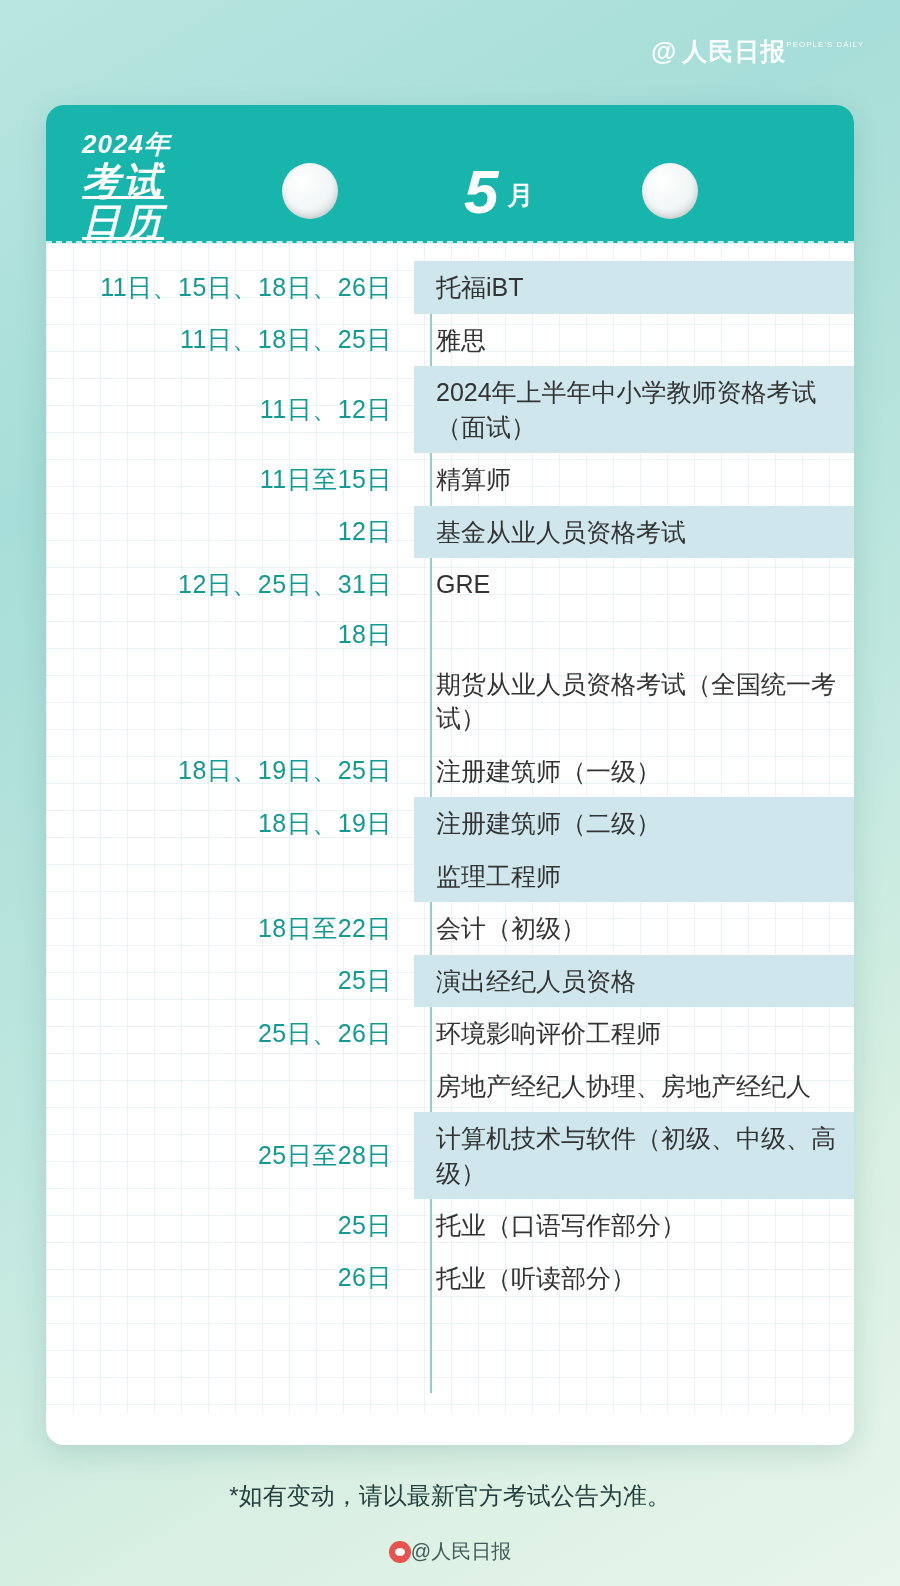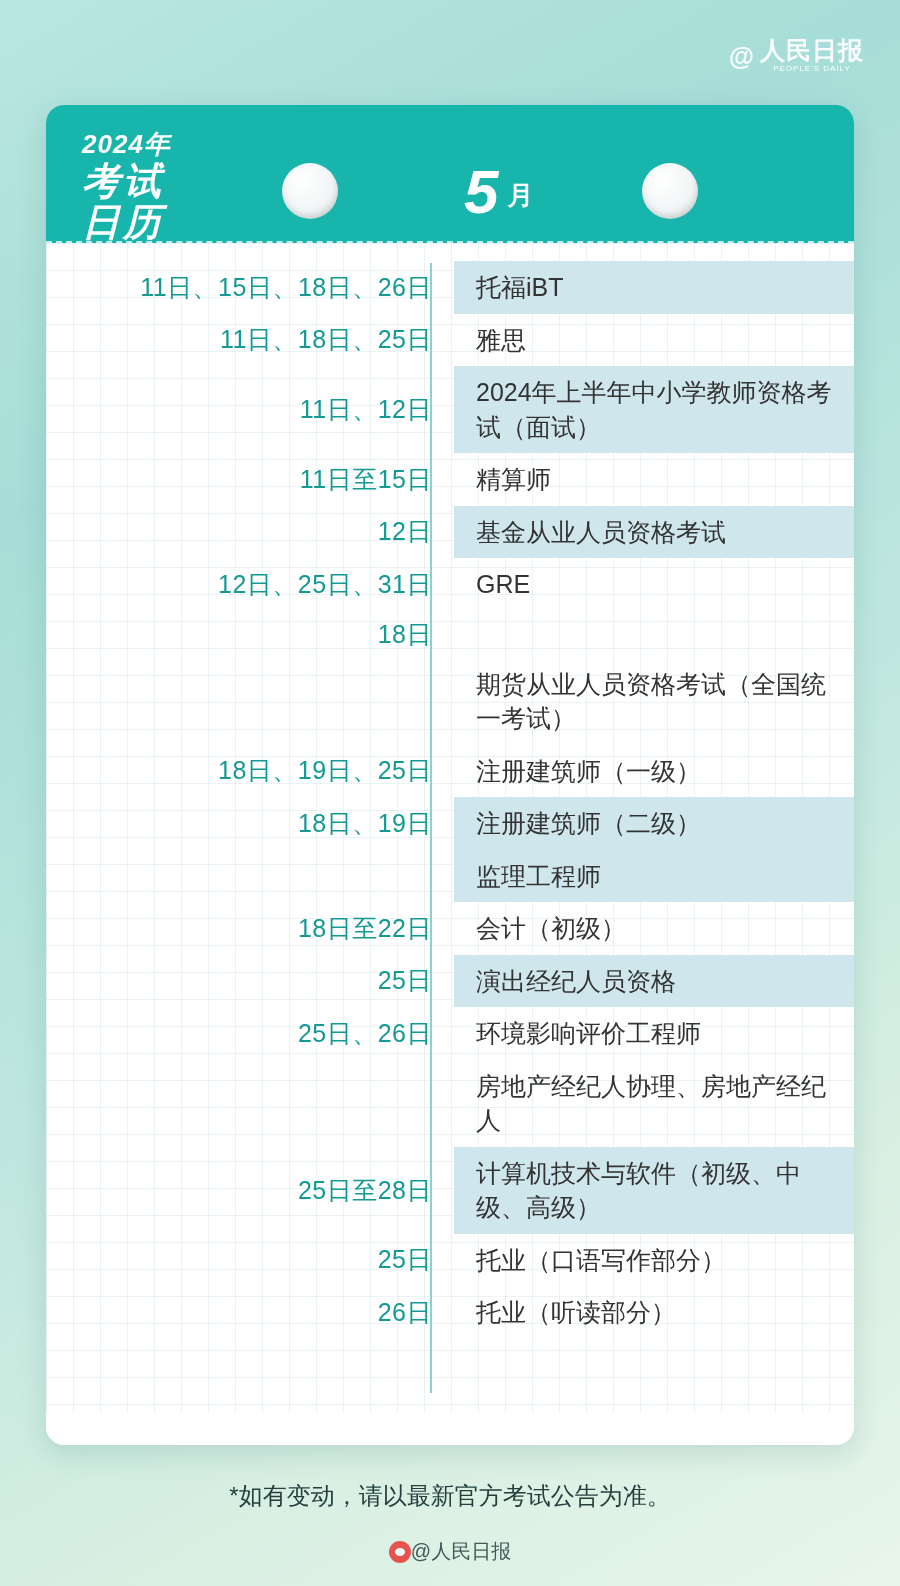--- a/index.html
+++ b/index.html
@@ -38,21 +38,21 @@
     letter-spacing: 1px;
     line-height: 1;
   }
   .brand .bsub {
     font-size: 8px;
     letter-spacing: 1px;
     line-height: 1;
     margin-top: 2px;
     text-align: center;
   }
-  .brand-text-wrap { display:flex; flex-direction:column; }
+  .brand-text-wrap { display:flex; flex-direction:row; }
 
   
   .card {
     position: absolute;
     left: 46px;
     top: 105px;
     width: 808px;
     height: 1340px;
     border-radius: 18px;
     background: #ffffff;
@@ -86,20 +86,21 @@
     letter-spacing: 1px;
     line-height: 1;
     margin-bottom: 4px;
   }
   .cal-big {
     font-size: 38px;
     font-weight: bold;
     font-style: italic;
     line-height: 1.08;
     letter-spacing: 3px;
+    text-decoration: underline;
   }
   .hole {
     position: absolute;
     top: 58px;
     width: 56px;
     height: 56px;
     border-radius: 50%;
     background: radial-gradient(circle at 36% 32%, #ffffff 0%, #f2f6f6 55%, #cfdcda 100%);
     box-shadow: inset 0 -3px 6px rgba(0,0,0,.12);
   }
@@ -131,21 +132,20 @@
   .card-body {
     position: relative;
     height: 1170px;
     background-color: #ffffff;
     background-image:
       linear-gradient(to right, rgba(160,205,205,.22) 1px, transparent 1px),
       linear-gradient(to bottom, rgba(160,205,205,.22) 1px, transparent 1px);
     background-size: 27px 27px;
     padding-top: 18px;
     box-sizing: border-box;
-    padding-left: 40px;
   }
   
   .v-line {
     position: absolute;
     left: 384px;
     top: 20px;
     bottom: 20px;
     width: 2px;
     background: #8ed0cd;
   }

